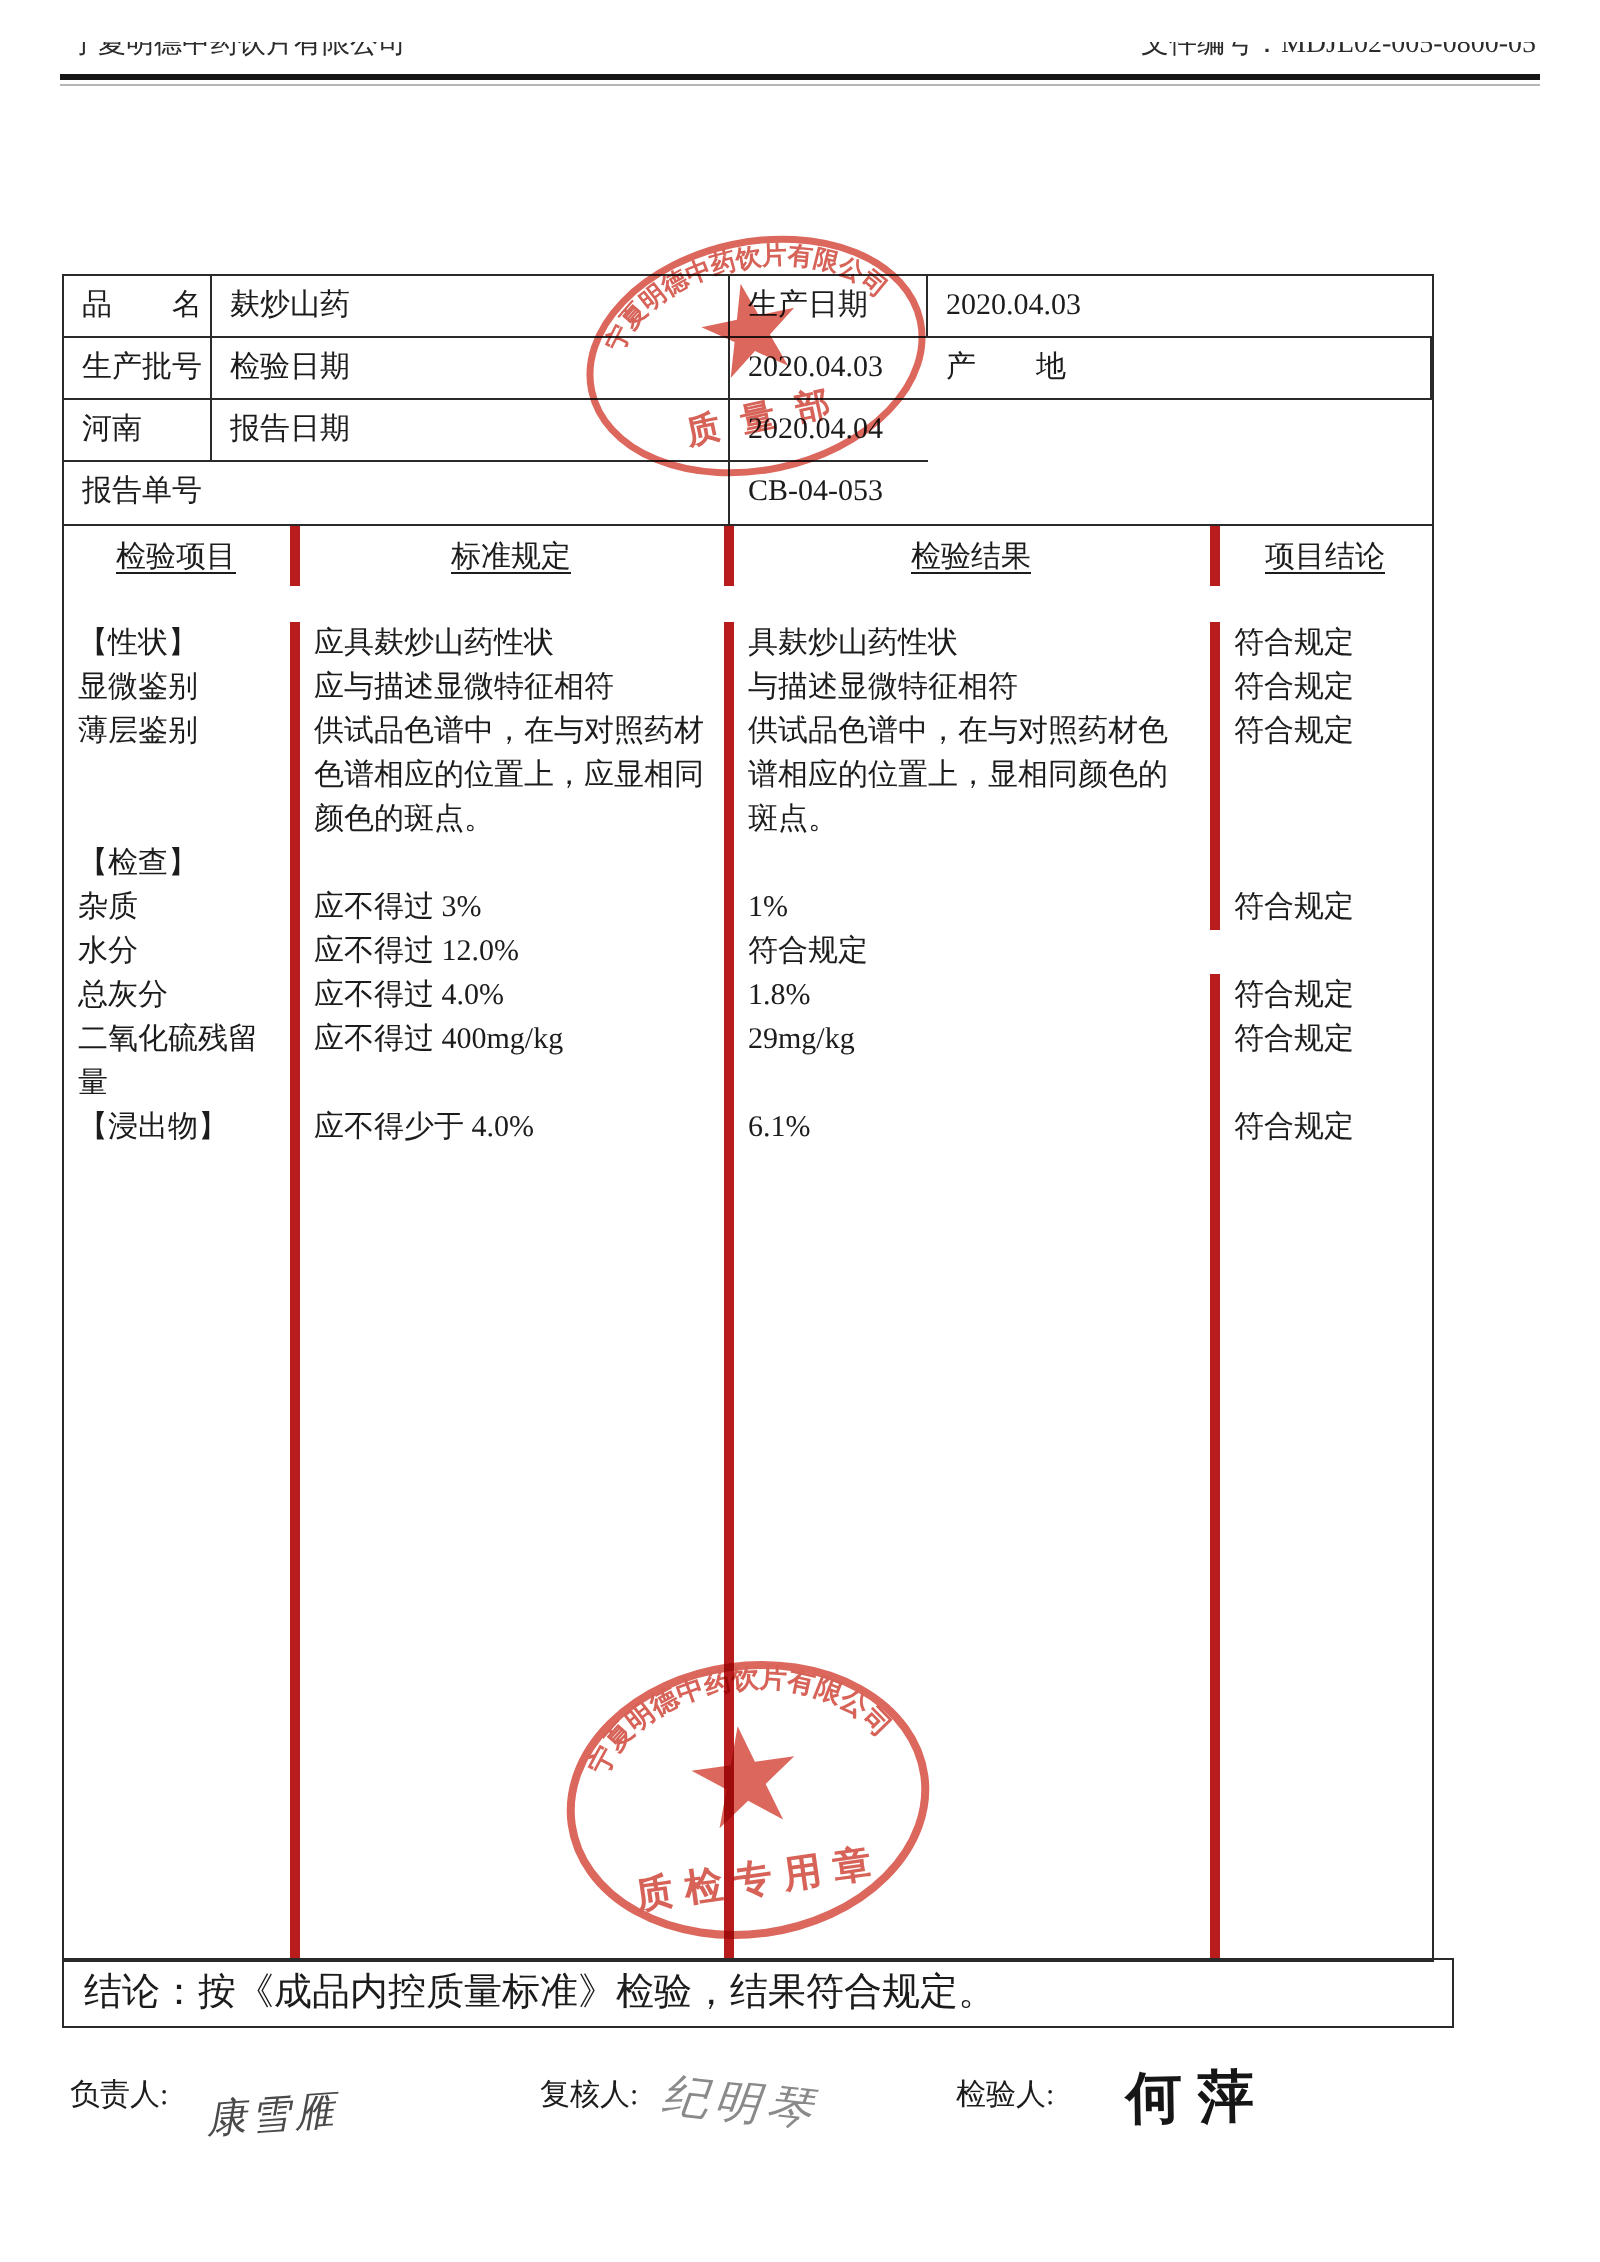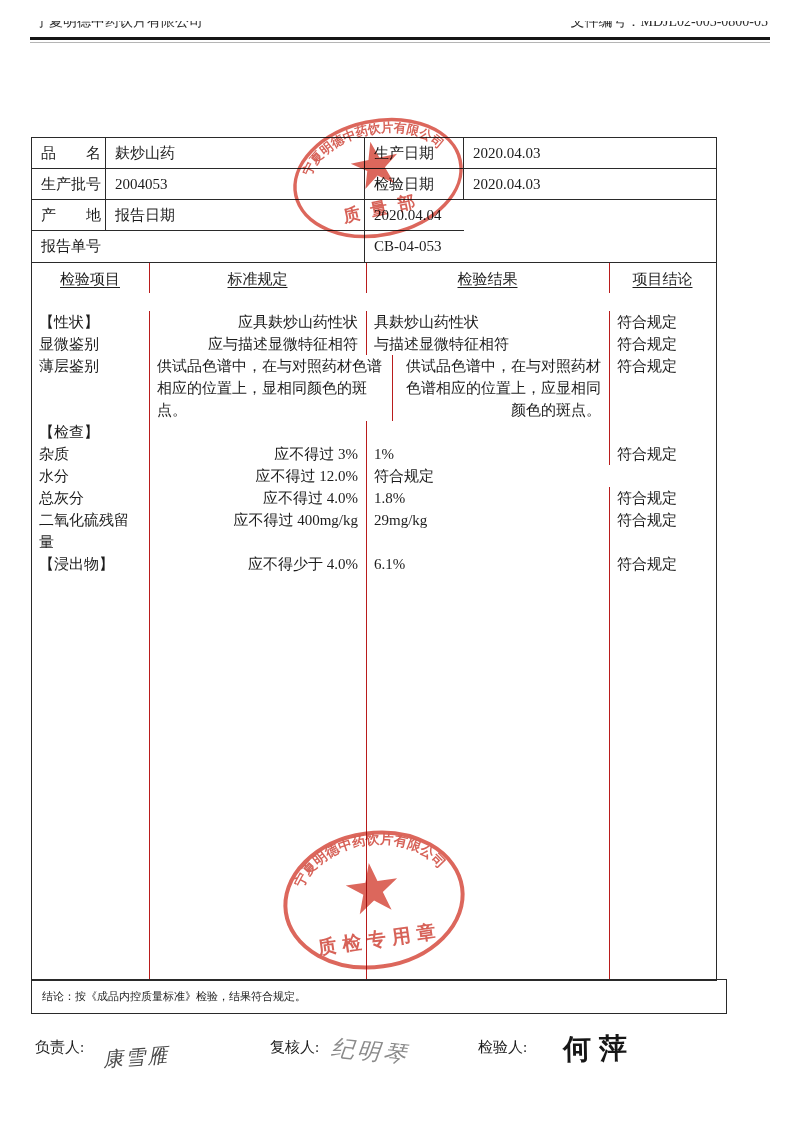--- a/index.html
+++ b/index.html
@@ -26,34 +26,34 @@
   .info .span2a{grid-column:1 / 3;}
   .info .span2b{grid-column:3 / 5;}
   .info .last{border-bottom:none;}
 
   
   .main{position:absolute;left:31px;top:263px;width:684px;height:717px;
     border:1px solid #2a2a2a;border-top:none;display:flex;flex-direction:column;
     font-size:15px;box-sizing:content-box;}
   .trow{display:flex;align-items:stretch;}
   .c1{width:118px;flex:none;}
-  .c2{width:217px;flex:none;text-align:right;}
+  .c2{width:217px;flex:none;}
   .c3{width:243px;flex:none;}
   .c4{flex:1;}
-  .c1,.c2,.c3{border-right:1px solid #b91c1c;}
+  .c1,.c2,.c3{border-right:5px solid #b91c1c;}
   .trow .cell{padding:0 8px 0 7px;line-height:22px;box-sizing:border-box;}
   .thead{height:30px;}
   .thead .cell{text-align:center;padding-top:7px;line-height:18px;}
   .thead .cell u{text-underline-offset:3px;}
   .spacer{height:18px;}
   .filler{flex:1;}
 
   
   .conclusion{position:absolute;left:31px;top:979px;width:684px;height:33px;
-    border:1px solid #2a2a2a;line-height:33px;padding-left:10px;font-size:11px;
+    border:1px solid #2a2a2a;line-height:33px;padding-left:10px;font-size:19px;
     box-sizing:content-box;background:transparent;}
 
   
   .signs{position:absolute;left:31px;top:1030px;width:700px;height:60px;font-size:15px;}
   .sig-label{position:absolute;top:8px;white-space:nowrap;}
   .lab-resp{left:4px;} .lab-rev{left:239px;} .lab-insp{left:447px;}
   .sig-hand{position:absolute;white-space:nowrap;}
   .hand-resp{left:72px;top:14px;font-size:20px;color:#4a4a4a;transform:rotate(-4deg);
     font-style:italic;letter-spacing:2px;}
   .hand-rev{left:300px;top:6px;font-size:23px;color:#8a8a8a;transform:rotate(6deg);
@@ -78,25 +78,25 @@
   <div class="header-rule2"></div>
 
 
   <div class="info">
     <div class="cell br">品　　名</div>
     <div class="cell br">麸炒山药</div>
     <div class="cell br">生产日期</div>
     <div class="cell">2020.04.03</div>
 
     <div class="cell br">生产批号</div>
-    <div class="cell br">2004053</div>
     <div class="cell br">检验日期</div>
     <div class="cell">2020.04.03</div>
 
     <div class="cell br">产　　地</div>
+    <div class="cell br">河南</div>
     <div class="cell br">报告日期</div>
     <div class="cell">2020.04.04</div>
 
     <div class="cell br span2a last">报告单号</div>
     <div class="cell span2b last">CB-04-053</div>
   </div>
 
   <div class="main">
     <div class="trow thead">
       <div class="cell c1"><u>检验项目</u></div>
@@ -113,22 +113,22 @@
       <div class="cell c4">符合规定</div>
     </div>
     <div class="trow">
       <div class="cell c1">显微鉴别</div>
       <div class="cell c2">应与描述显微特征相符</div>
       <div class="cell c3">与描述显微特征相符</div>
       <div class="cell c4">符合规定</div>
     </div>
     <div class="trow">
       <div class="cell c1">薄层鉴别</div>
+      <div class="cell c2">供试品色谱中，在与对照药材色谱相应的位置上，应显相同颜色的斑点。</div>
       <div class="cell c3">供试品色谱中，在与对照药材色谱相应的位置上，显相同颜色的斑点。</div>
-      <div class="cell c2">供试品色谱中，在与对照药材色谱相应的位置上，应显相同颜色的斑点。</div>
       <div class="cell c4">符合规定</div>
     </div>
     <div class="trow">
       <div class="cell c1">【检查】</div>
       <div class="cell c2"></div>
       <div class="cell c3"></div>
       <div class="cell c4"></div>
     </div>
     <div class="trow">
       <div class="cell c1">杂质</div>

